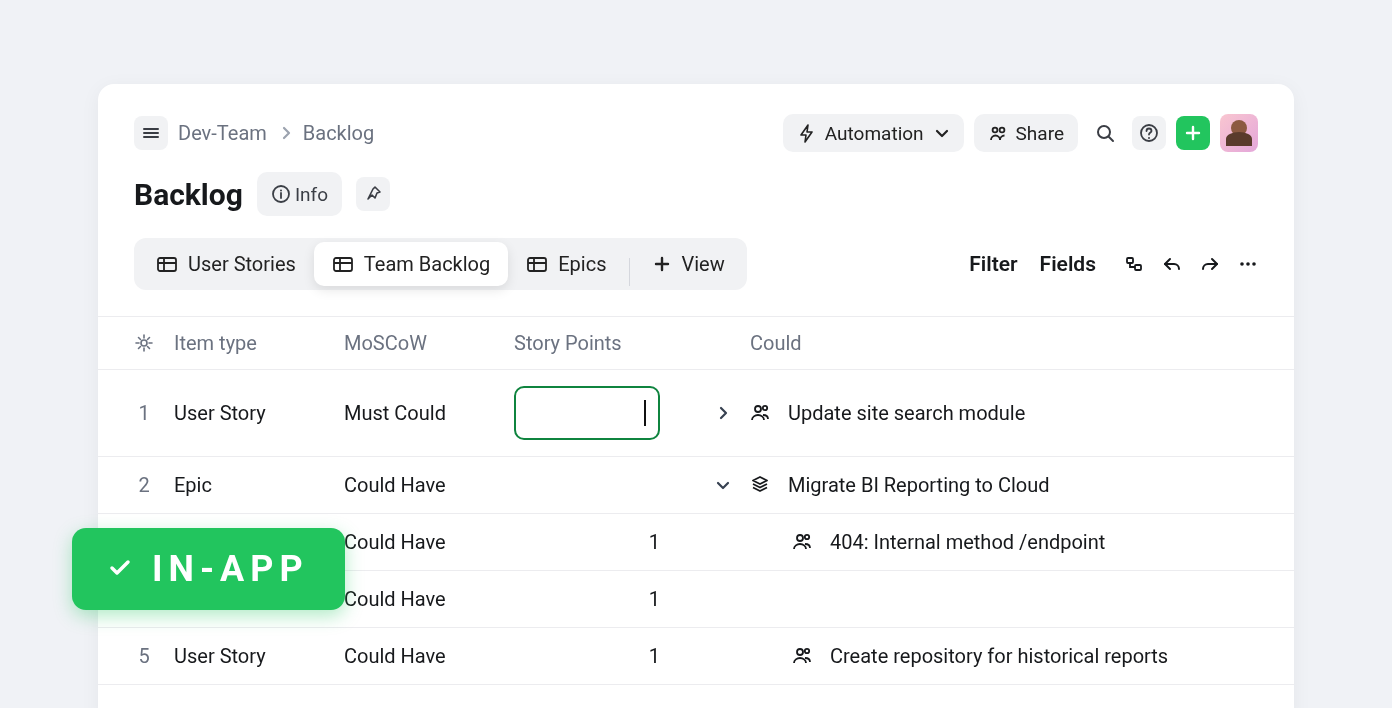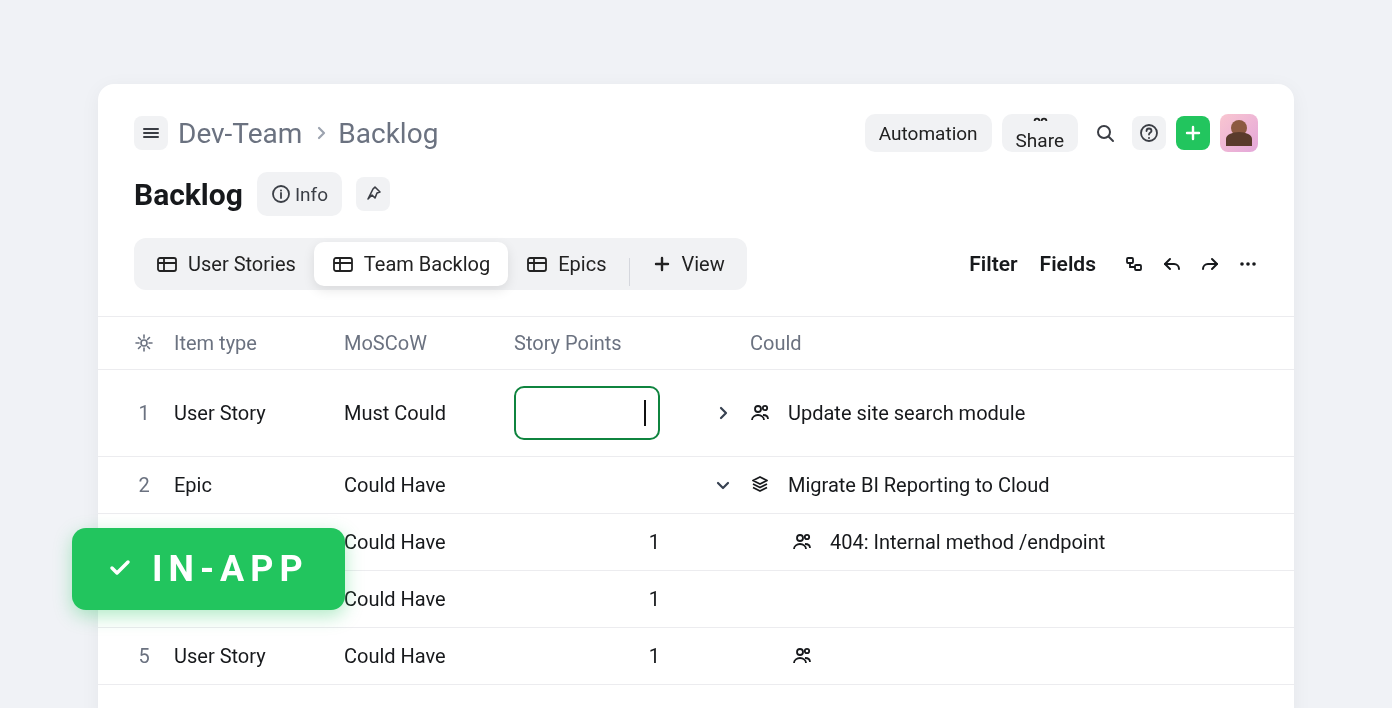--- a/index.html
+++ b/index.html
@@ -35,28 +35,28 @@
   background: #f1f2f4;
   border-radius: 8px;
   height: 34px;
   min-width: 34px;
   padding: 0 6px;
   cursor: pointer;
   color: #3a3d44;
 }
 .icon-btn.light { background: transparent; }
 .icon-btn.green { background: #22c55e; color: #fff; }
-.breadcrumb { display: flex; align-items: center; gap: 10px; font-size: 28px; color: #6b7280; }
+.breadcrumb { display: flex; align-items: center; gap: 10px; font-size: 20px; color: #6b7280; }
 .breadcrumb .bc-item { color: #6b7280; }
 .breadcrumb .chev { color: #9ca3af; }
 .spacer { flex: 1; }
 .pill {
   display: inline-flex; align-items: center; gap: 8px;
-  background: #f1f2f4; border-radius: 10px; height: 38px; padding: 0 14px;
-  font-size: 19px; color: #222; cursor: pointer; flex-direction: column;
+  background: #f1f2f4; border-radius: 10px; height: 38px; padding: 16px 14px;
+  font-size: 19px; color: #222; cursor: pointer;
 }
 .avatar { width: 38px; height: 38px; border-radius: 8px; background: linear-gradient(135deg,#f9c6d0,#e4a7da); display:inline-flex; align-items:center; justify-content:center; overflow:hidden; position:relative; }
 .avatar::before { content:""; position:absolute; width:16px; height:16px; border-radius:50%; background:#8c5a41; top:6px; }
 .avatar::after { content:""; position:absolute; width:26px; height:14px; border-radius:50% 50% 0 0; background:#5a3b2c; top:18px; }
 
 .titlerow {
   display: flex; align-items: center; gap: 14px;
   padding: 20px 36px 0 36px;
 }
 .page-title { font-size: 30px; font-weight: 700; color: #17191c; }
@@ -398,20 +398,21 @@
     <div class="trow">
       <div class="idx">5</div>
       <div>User Story</div>
       <div>Could Have</div>
       <div class="sp">1</div>
       <div class="exp"></div>
       <div class="namecell indent">
         <svg width="24" height="22">
             <use href="#i-users"></use>
           </svg>
+        <span>Create repository for historical reports</span>
       </div>
     </div>
 
   </div>
 
   <div class="badge">
     <svg width="30" height="24">
         <use href="#i-check"></use>
       </svg>
     <span>IN-APP</span>

